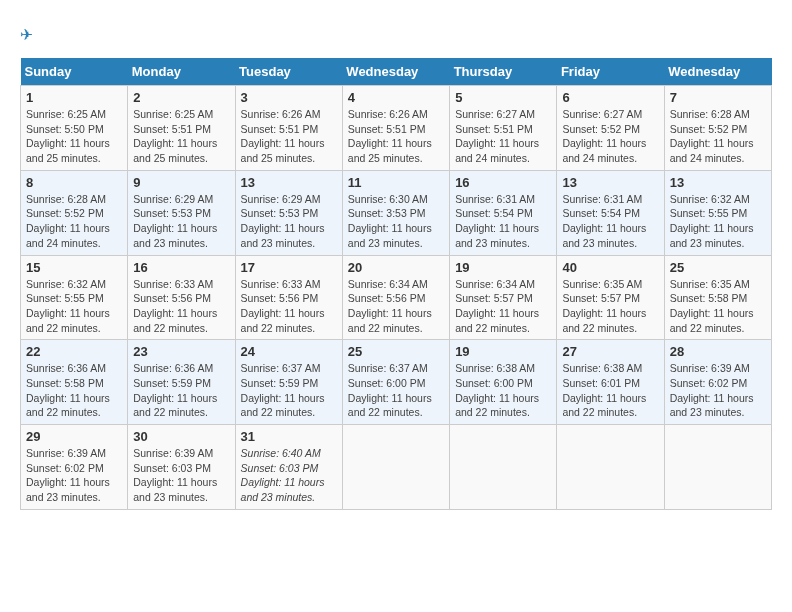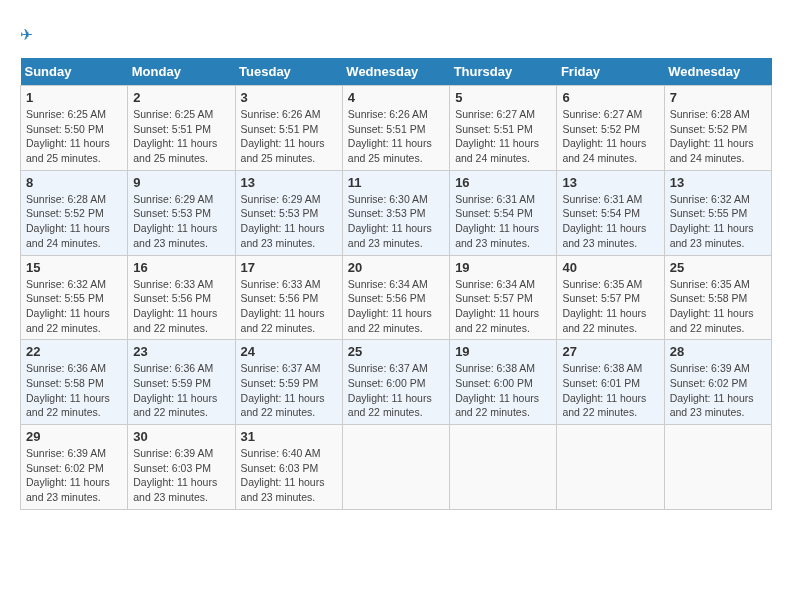--- a/index.html
+++ b/index.html
@@ -305,21 +305,21 @@
 Daylight: 11 hours and 23 minutes.</div>
         </td>
         <td>
           <span class="day-num">30</span>
           <div class="day-detail" style="white-space: pre-line;">Sunrise: 6:39 AM
 Sunset: 6:03 PM
 Daylight: 11 hours and 23 minutes.</div>
         </td>
         <td>
           <span class="day-num">31</span>
-          <div class="day-detail" style="white-space: pre-line;">Sunrise: 6:40 AM
+          <div class="day-detail" style="white-space: pre-line; font-style: italic;">Sunrise: 6:40 AM
 Sunset: 6:03 PM
 Daylight: 11 hours and 23 minutes.</div>
         </td>
         <td class="empty-cell"></td>
         <td class="empty-cell"></td>
         <td class="empty-cell"></td>
         <td class="empty-cell"></td>
       </tr>
     </tbody>
 </table>

